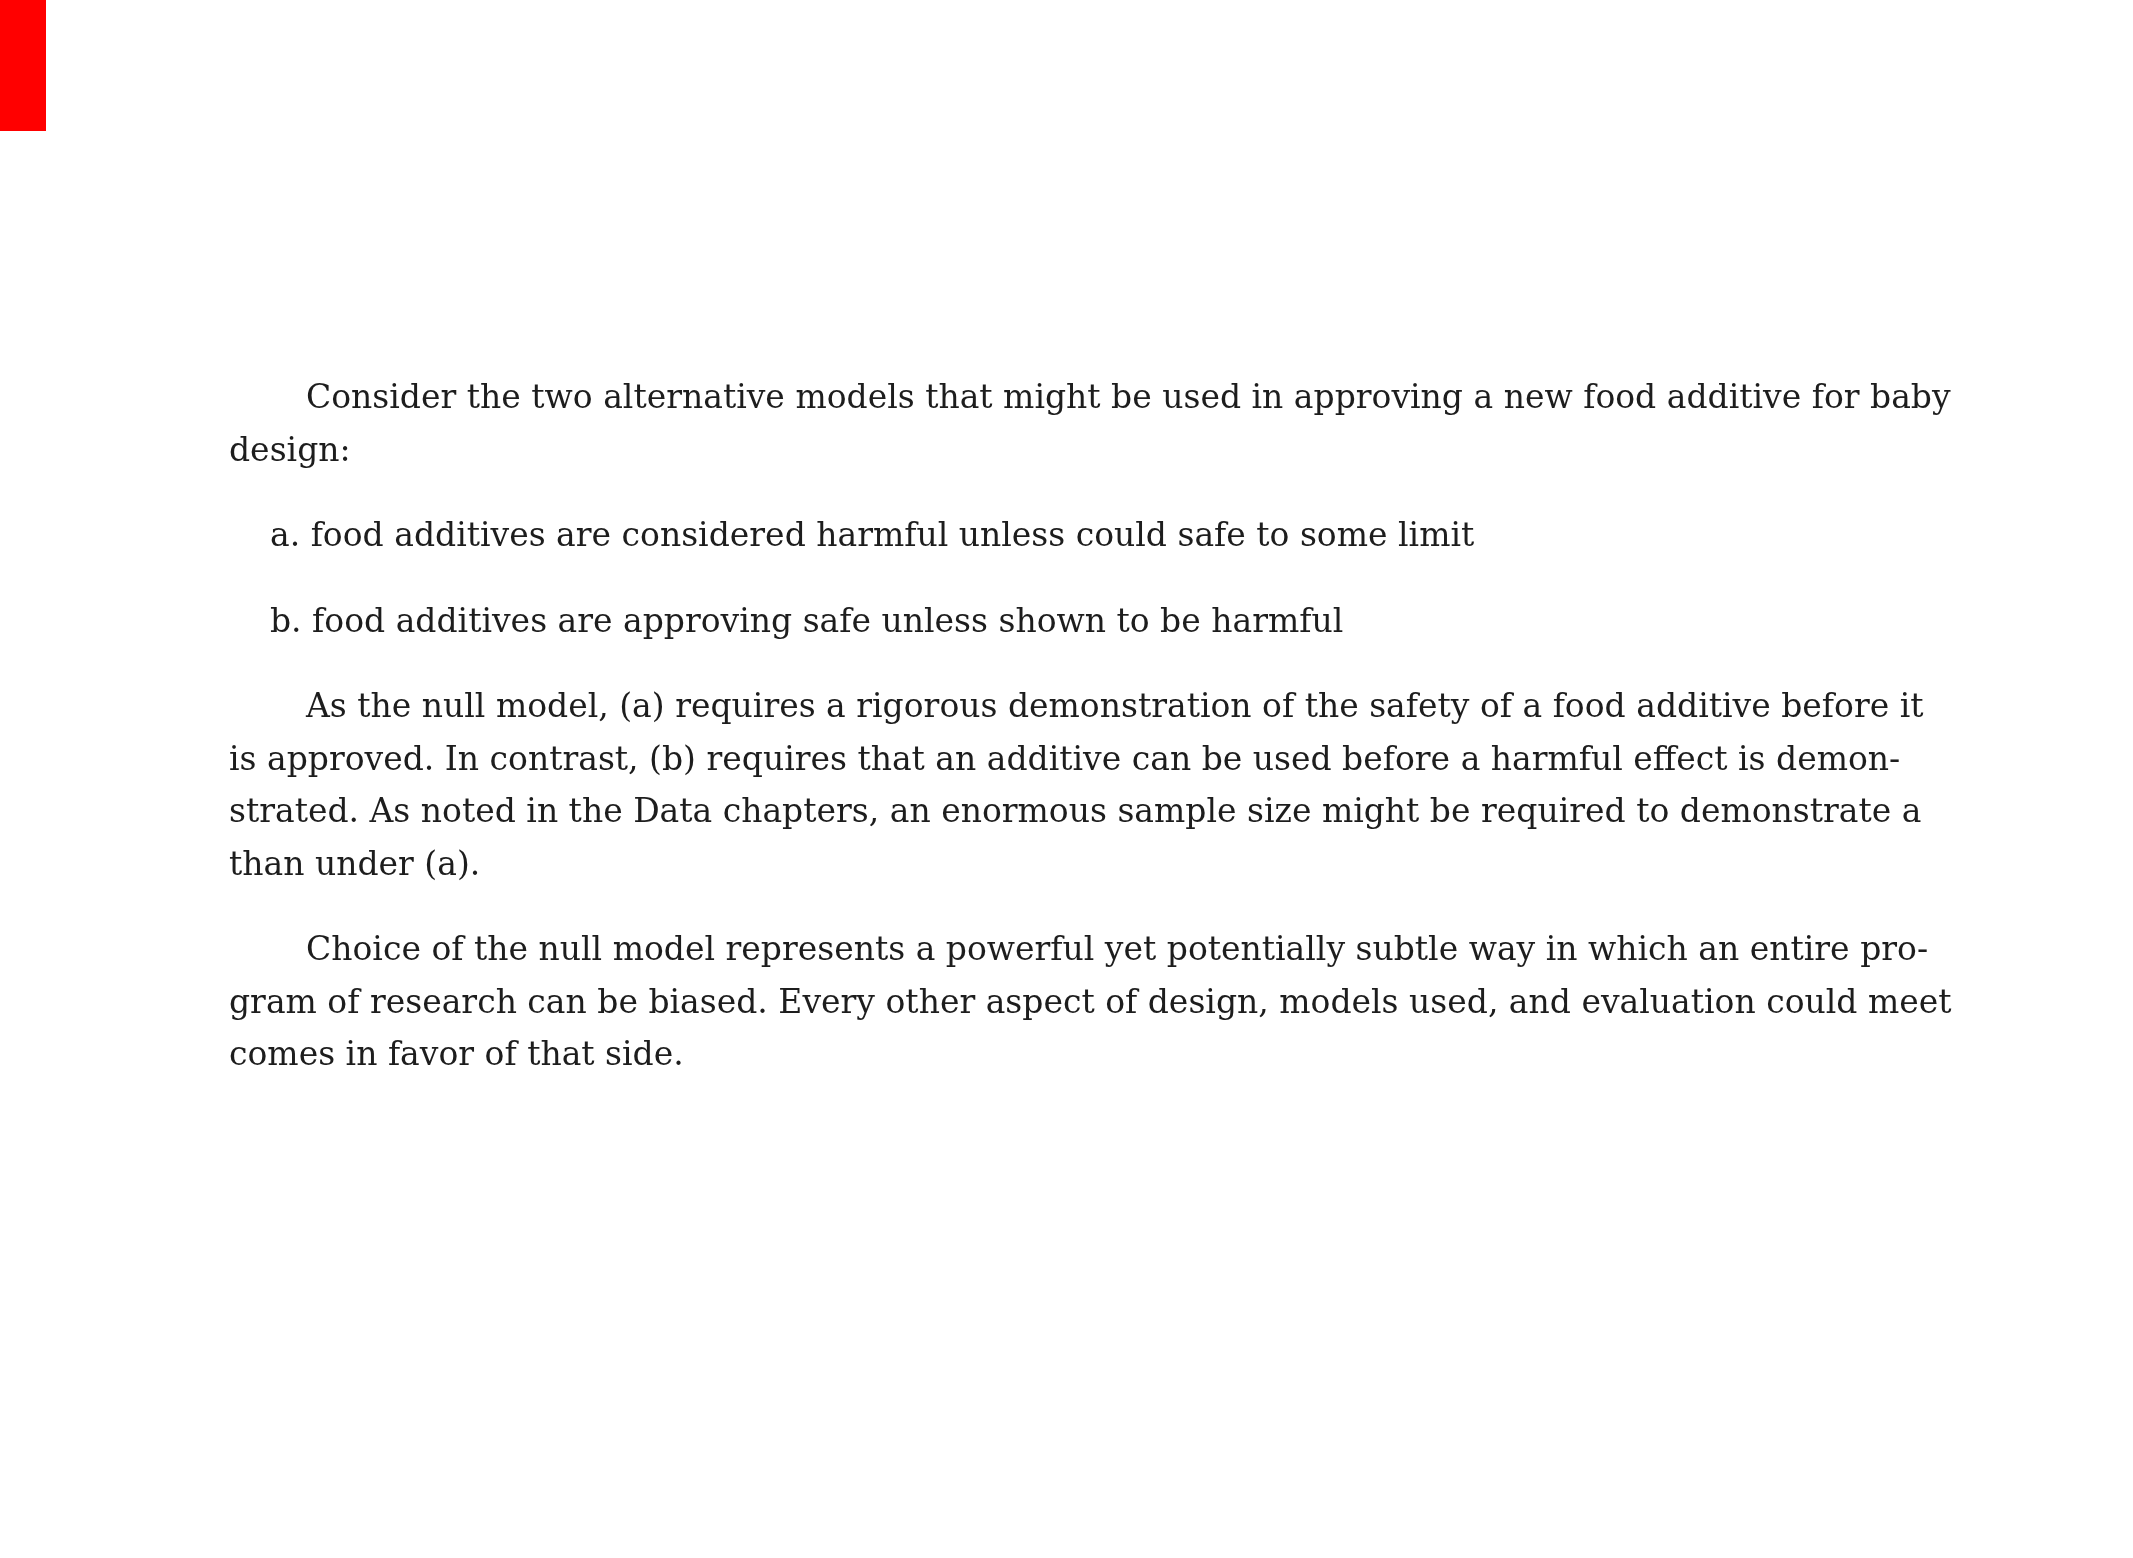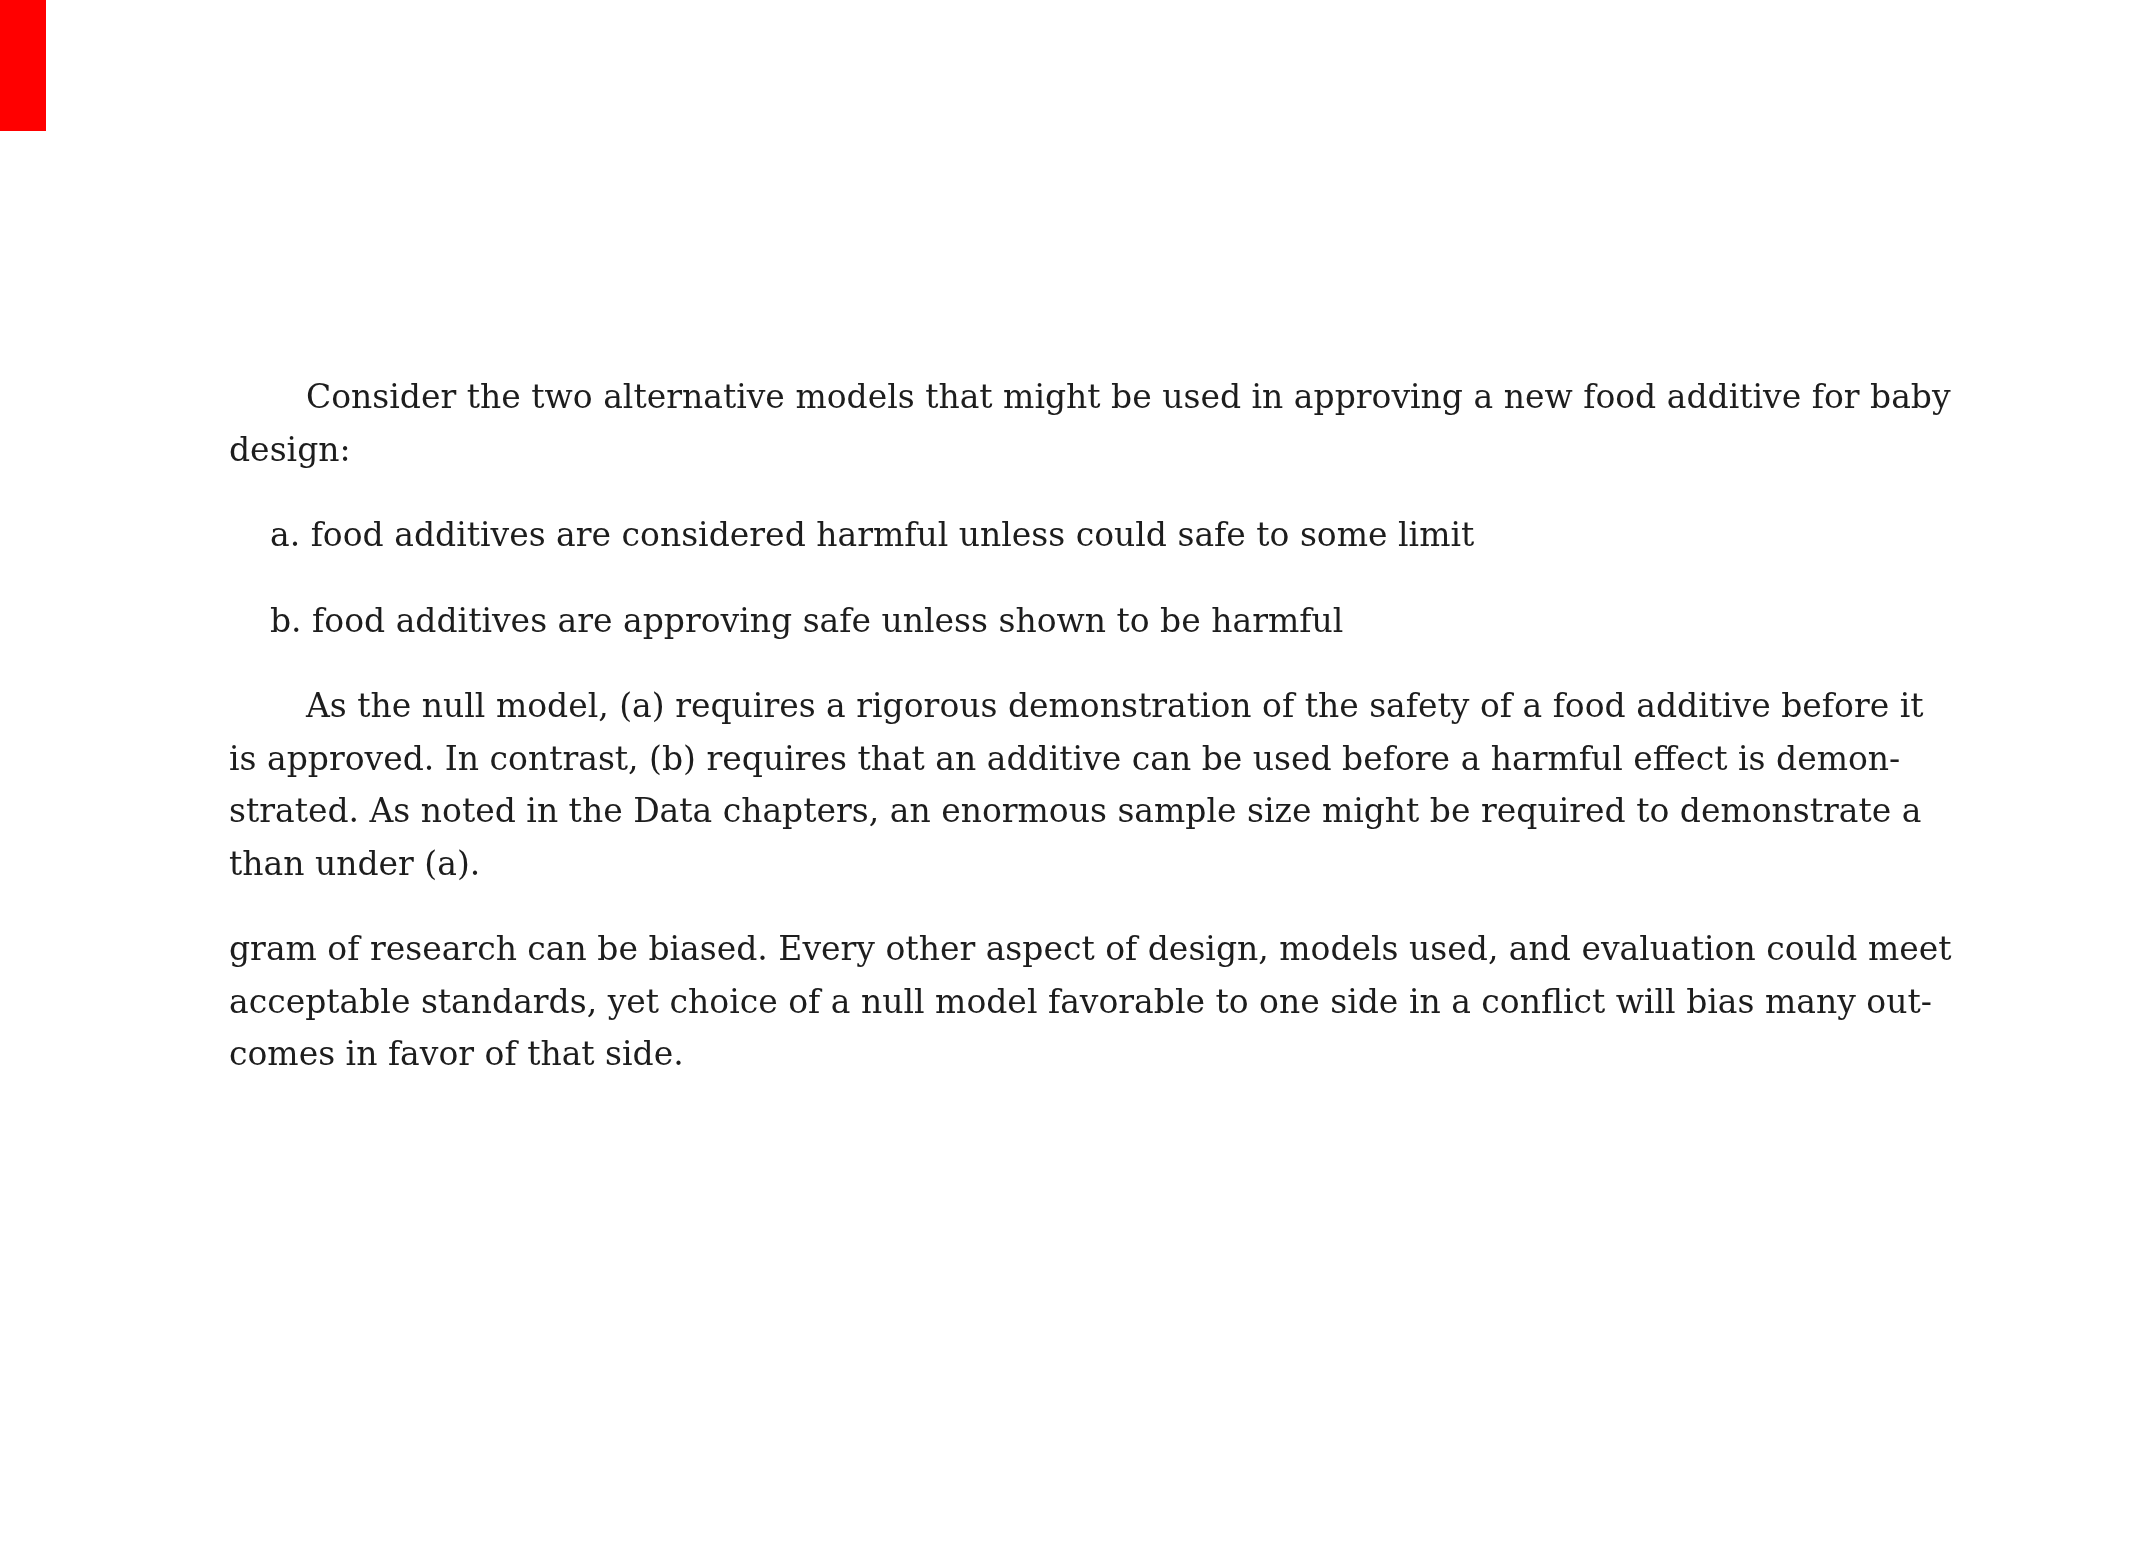--- a/index.html
+++ b/index.html
@@ -66,18 +66,18 @@
   </div>
 
   <div class="block">
     <div class="line first-indent">As the null model, (a) requires a rigorous demonstration of the safety of a food additive before it</div>
     <div class="line">is approved. In contrast, (b) requires that an additive can be used before a harmful effect is demon-</div>
     <div class="line">strated. As noted in the Data chapters, an enormous sample size might be required to demonstrate a</div>
     <div class="line">than under (a).</div>
   </div>
 
   <div class="block">
+    <div class="line first-indent">Choice of the null model represents a powerful yet potentially subtle way in which an entire pro-</div>
     <div class="line">gram of research can be biased. Every other aspect of design, models used, and evaluation could meet</div>
-    <div class="line">acceptable standards, yet choice of a null model favorable to one side in a conflict will bias many out-</div>
     <div class="line">comes in favor of that side.</div>
   </div>
 
 </div>
 
 </body></html>

